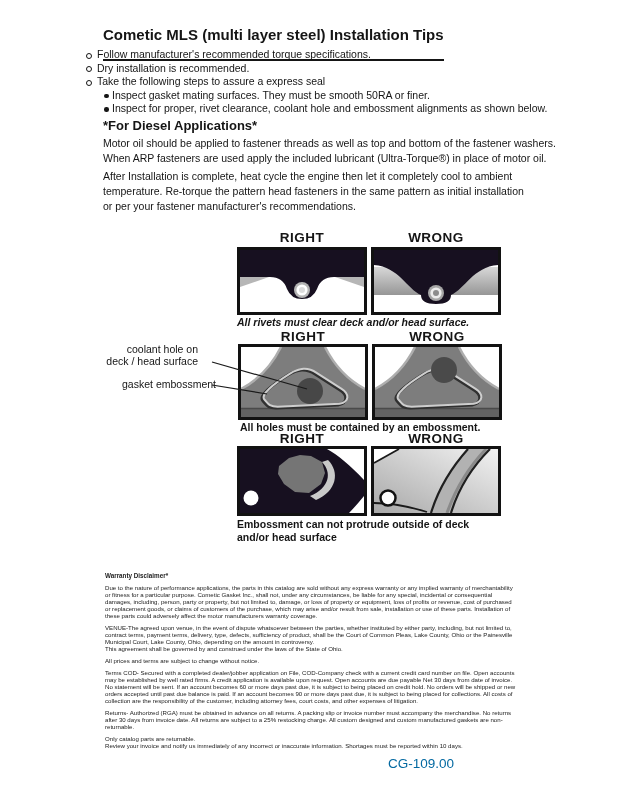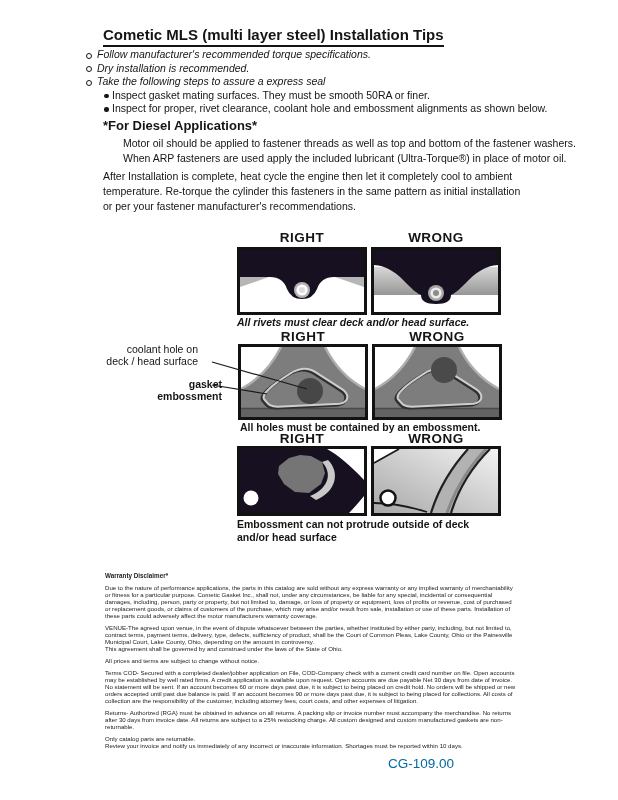--- a/index.html
+++ b/index.html
@@ -4,31 +4,31 @@
 <style>
   html,body{margin:0;padding:0;background:#e9e9e9;}
   .page{
     position:relative;width:618px;height:800px;background:#ffffff;
     font-family:"Liberation Sans","DejaVu Sans",sans-serif;color:#151515;
     overflow:hidden;margin:0 auto;
   }
   .abs{position:absolute;}
   .nowrap{white-space:nowrap;}
   
-  .title{left:103px;top:26px;font-size:15px;font-weight:bold;border-bottom:2px solid #151515;padding-bottom:2px;}
+  .title{left:103px;top:26px;font-size:15px;font-weight:bold;border-bottom:2px solid #151515;padding-bottom:16px;}
   
   .bullets{left:86px;top:48px;font-size:10.5px;line-height:13.5px;}
-  .b-row{position:relative;padding-left:11px;white-space:nowrap;font-style:italic;}
+  .b-row{position:relative;padding-left:11px;white-space:nowrap;}
   .b-row::before{content:"";position:absolute;left:0;top:4.5px;width:4px;height:4px;border:1px solid #151515;border-radius:50%;}
   .sb-row{position:relative;padding-left:26px;white-space:nowrap;}
   .sb-row::before{content:"";position:absolute;left:18px;top:5px;width:4.5px;height:4.5px;background:#151515;border-radius:50%;}
   
   .diesel-h{left:103px;top:118px;font-size:13px;font-weight:bold;}
   .body-par{font-size:10.5px;line-height:15px;}
-  .p1{left:103px;top:136px;margin-left:20px;}
+  .p1{left:103px;top:136px;}
   .p2{left:103px;top:169px;}
   .note{left:103px;top:212px;font-size:10.5px;}
   
   .dlabel{width:130px;text-align:center;font-size:13.5px;font-weight:bold;letter-spacing:.5px;}
   .caption{font-size:10.5px;font-weight:bold;line-height:13px;}
   .diag{display:block;}
   .sidelabel{font-size:10.5px;line-height:11.5px;text-align:right;}
   
   .legal{left:105px;top:572px;width:413px;font-size:6.1px;line-height:7px;color:#222;}
   .lg-h{font-weight:bold;font-size:6.3px;}
@@ -50,21 +50,21 @@
     <div class="sb-row">Inspect for proper, rivet clearance, coolant hole and embossment alignments as shown below.</div>
   </div>
 
   <div class="abs diesel-h">*For Diesel Applications*</div>
   <div class="abs body-par p1">
     <div class="nowrap">Motor oil should be applied to fastener threads as well as top and bottom of the fastener washers.</div>
     <div class="nowrap">When ARP fasteners are used apply the included lubricant (Ultra-Torque®) in place of motor oil.</div>
   </div>
   <div class="abs body-par p2">
     <div class="nowrap">After Installation is complete, heat cycle the engine then let it completely cool to ambient</div>
-    <div class="nowrap">temperature. Re-torque the cylinder this fasteners in the same pattern as initial installation</div>
+    <div class="nowrap">temperature. Re-torque the pattern head fasteners in the same pattern as initial installation</div>
     <div class="nowrap">or per your fastener manufacturer's recommendations.</div>
   </div>
 
   <div class="abs dlabel" style="left:237px;top:230px;">RIGHT</div>
   <div class="abs dlabel" style="left:371px;top:230px;">WRONG</div>
 
   <svg class="abs diag" style="left:237px;top:247px;" width="130" height="68" viewBox="0 0 130 68">
     <rect x="3" y="3" width="124" height="62" fill="#ffffff"></rect>
     <polygon points="3,30 32,30 3,40" fill="#b6b6b6"></polygon>
     <polygon points="127,30 98,30 127,40" fill="#b6b6b6"></polygon>
@@ -94,21 +94,21 @@
 
   <div class="abs caption" style="left:237px;top:316px;font-style:italic;">All rivets must clear deck and/or head surface.</div>
 
   <div class="abs dlabel" style="left:238px;top:329px;">RIGHT</div>
   <div class="abs dlabel" style="left:372px;top:329px;">WRONG</div>
 
   <div class="abs sidelabel" style="left:96px;top:344px;width:102px;">
     <div>coolant hole on</div>
     <div>deck / head surface</div>
   </div>
-  <div class="abs sidelabel" style="left:122px;top:379px;width:100px;font-weight:bold;">gasket embossment</div>
+  <div class="abs sidelabel" style="left:116px;top:379px;width:100px;">gasket embossment</div>
 
   <svg class="abs diag" style="left:238px;top:344px;" width="130" height="76" viewBox="0 0 130 76">
     <rect x="3" y="3" width="124" height="70" fill="#7d7d7d"></rect>
     <rect x="3" y="65" width="124" height="8" fill="#636363"></rect>
     <line x1="3" y1="64.5" x2="127" y2="64.5" stroke="#4a4a4a" stroke-width="1.5"></line>
     <path d="M3,3 H43 C34,21 20,36 3,45 Z" fill="#ffffff"></path>
     <path d="M43,3 C34,21 20,36 3,45" fill="none" stroke="#aeaeae" stroke-width="2.5"></path>
     <path d="M127,3 H87 C96,21 110,36 127,45 Z" fill="#ffffff"></path>
     <path d="M87,3 C96,21 110,36 127,45" fill="none" stroke="#aeaeae" stroke-width="2.5"></path>
     <path d="M25,57 C20,52 34,41 50,31 C60,25 68,24 77,30 L102,46 C110,51 110,59 100,61 L38,64 C29,64 28,60 25,57 Z" fill="none" stroke="#303030" stroke-width="3"></path>

